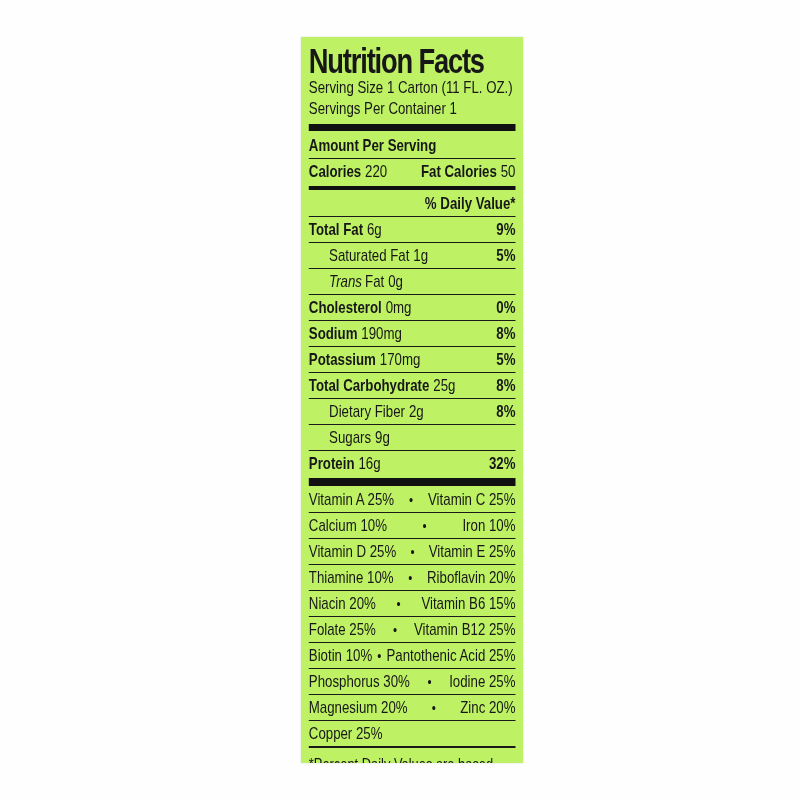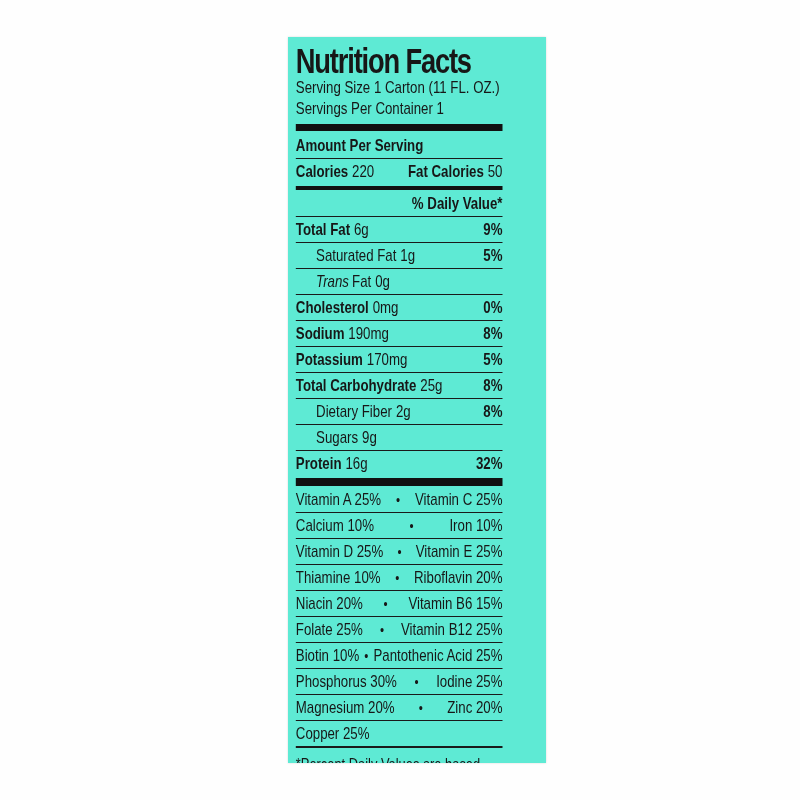--- a/index.html
+++ b/index.html
@@ -5,23 +5,23 @@
   * { margin: 0; padding: 0; box-sizing: border-box; }
   html, body {
     width: 800px; height: 800px;
     background: #fefefe;
     font-family: "Liberation Sans", sans-serif;
     position: relative;
     overflow: hidden;
   }
   .label-outer {
     position: absolute;
-    left: 288px; top: 37px;
-    width: 258px; height: 726px;
-    background: #5eead4;
+    left: 301px; top: 37px;
+    width: 222px; height: 726px;
+    background: #bef264;
     box-shadow: 0 0 2px rgba(0,0,0,0.15);
     overflow: hidden;
   }
   
   .label-inner {
     width: 285px;
     transform: scaleX(0.78);
     transform-origin: top left;
     padding: 7px 10px 8px 10px;
     color: #171717;

